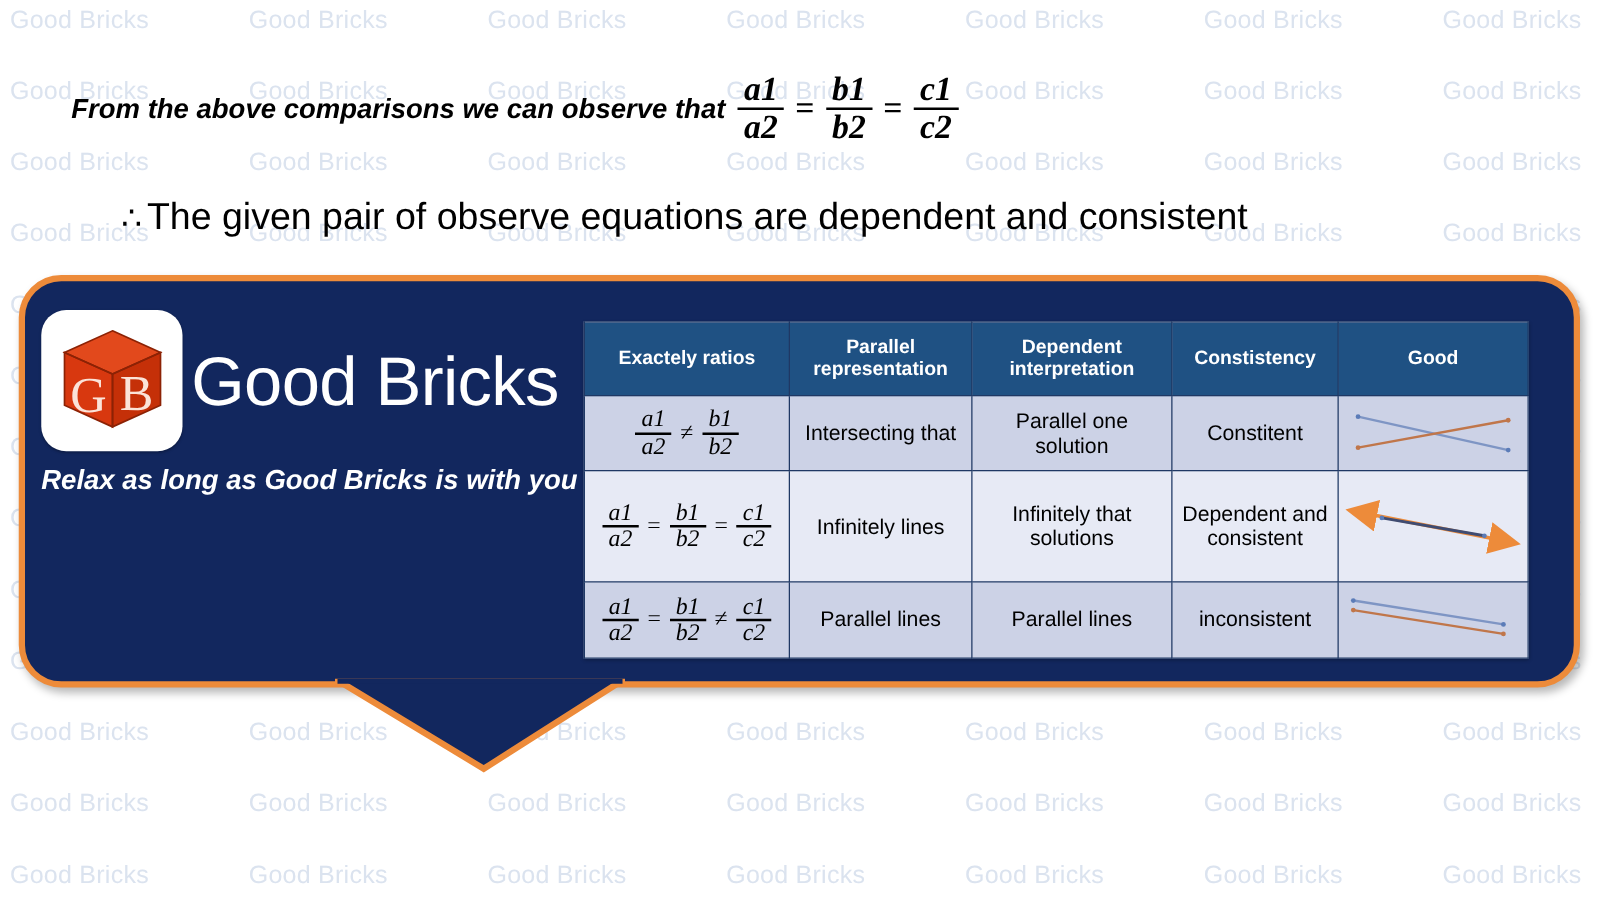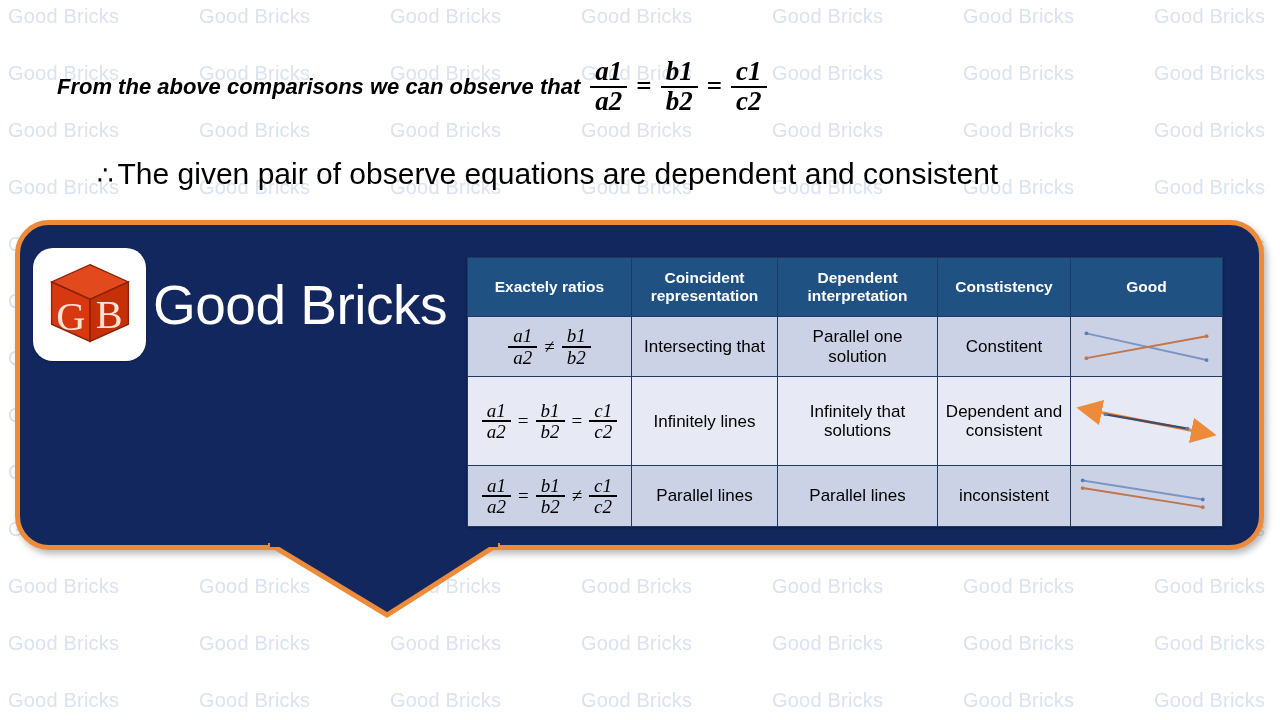--- a/index.html
+++ b/index.html
@@ -305,34 +305,35 @@
         <polygon points="50,44 90,26 90,70 50,88" fill="#c53008"></polygon>
         <polygon points="50,8 90,26 50,44 10,26" fill="none" stroke="#8c2205" stroke-width="1.4"></polygon>
         <polygon points="10,26 50,44 50,88 10,70" fill="none" stroke="#8c2205" stroke-width="1.4"></polygon>
         <polygon points="50,44 90,26 90,70 50,88" fill="none" stroke="#8c2205" stroke-width="1.4"></polygon>
         <text x="30" y="76" font-family="Liberation Serif, serif" font-size="42" fill="#fbe3d8" text-anchor="middle">G</text>
         <text x="70" y="74" font-family="Liberation Serif, serif" font-size="42" fill="#fbe3d8" text-anchor="middle">B</text>
       </svg>
     </div>
     <div id="brand-name">Good Bricks</div>
   </div>
+  <div id="tagline">Relax as long as Good Bricks is with you</div>
 </div>
 
 <table id="ratio-table">
   <colgroup>
     <col class="col-ratio">
       <col class="col-graph">
       <col class="col-alg">
     <col class="col-cons">
       <col class="col-lines">
   </colgroup>
   <thead>
     <tr>
       <th>Exactely ratios</th>
-      <th>Coincident representation</th>
+      <th>Parallel representation</th>
       <th>Dependent interpretation</th>
       <th>Constistency</th>
       <th>Good</th>
     </tr>
   </thead>
   <tbody>
     <tr class="base r-h1">
       <td class="ratio-cell">
         <span class="mathrow">
             <span class="frac">

